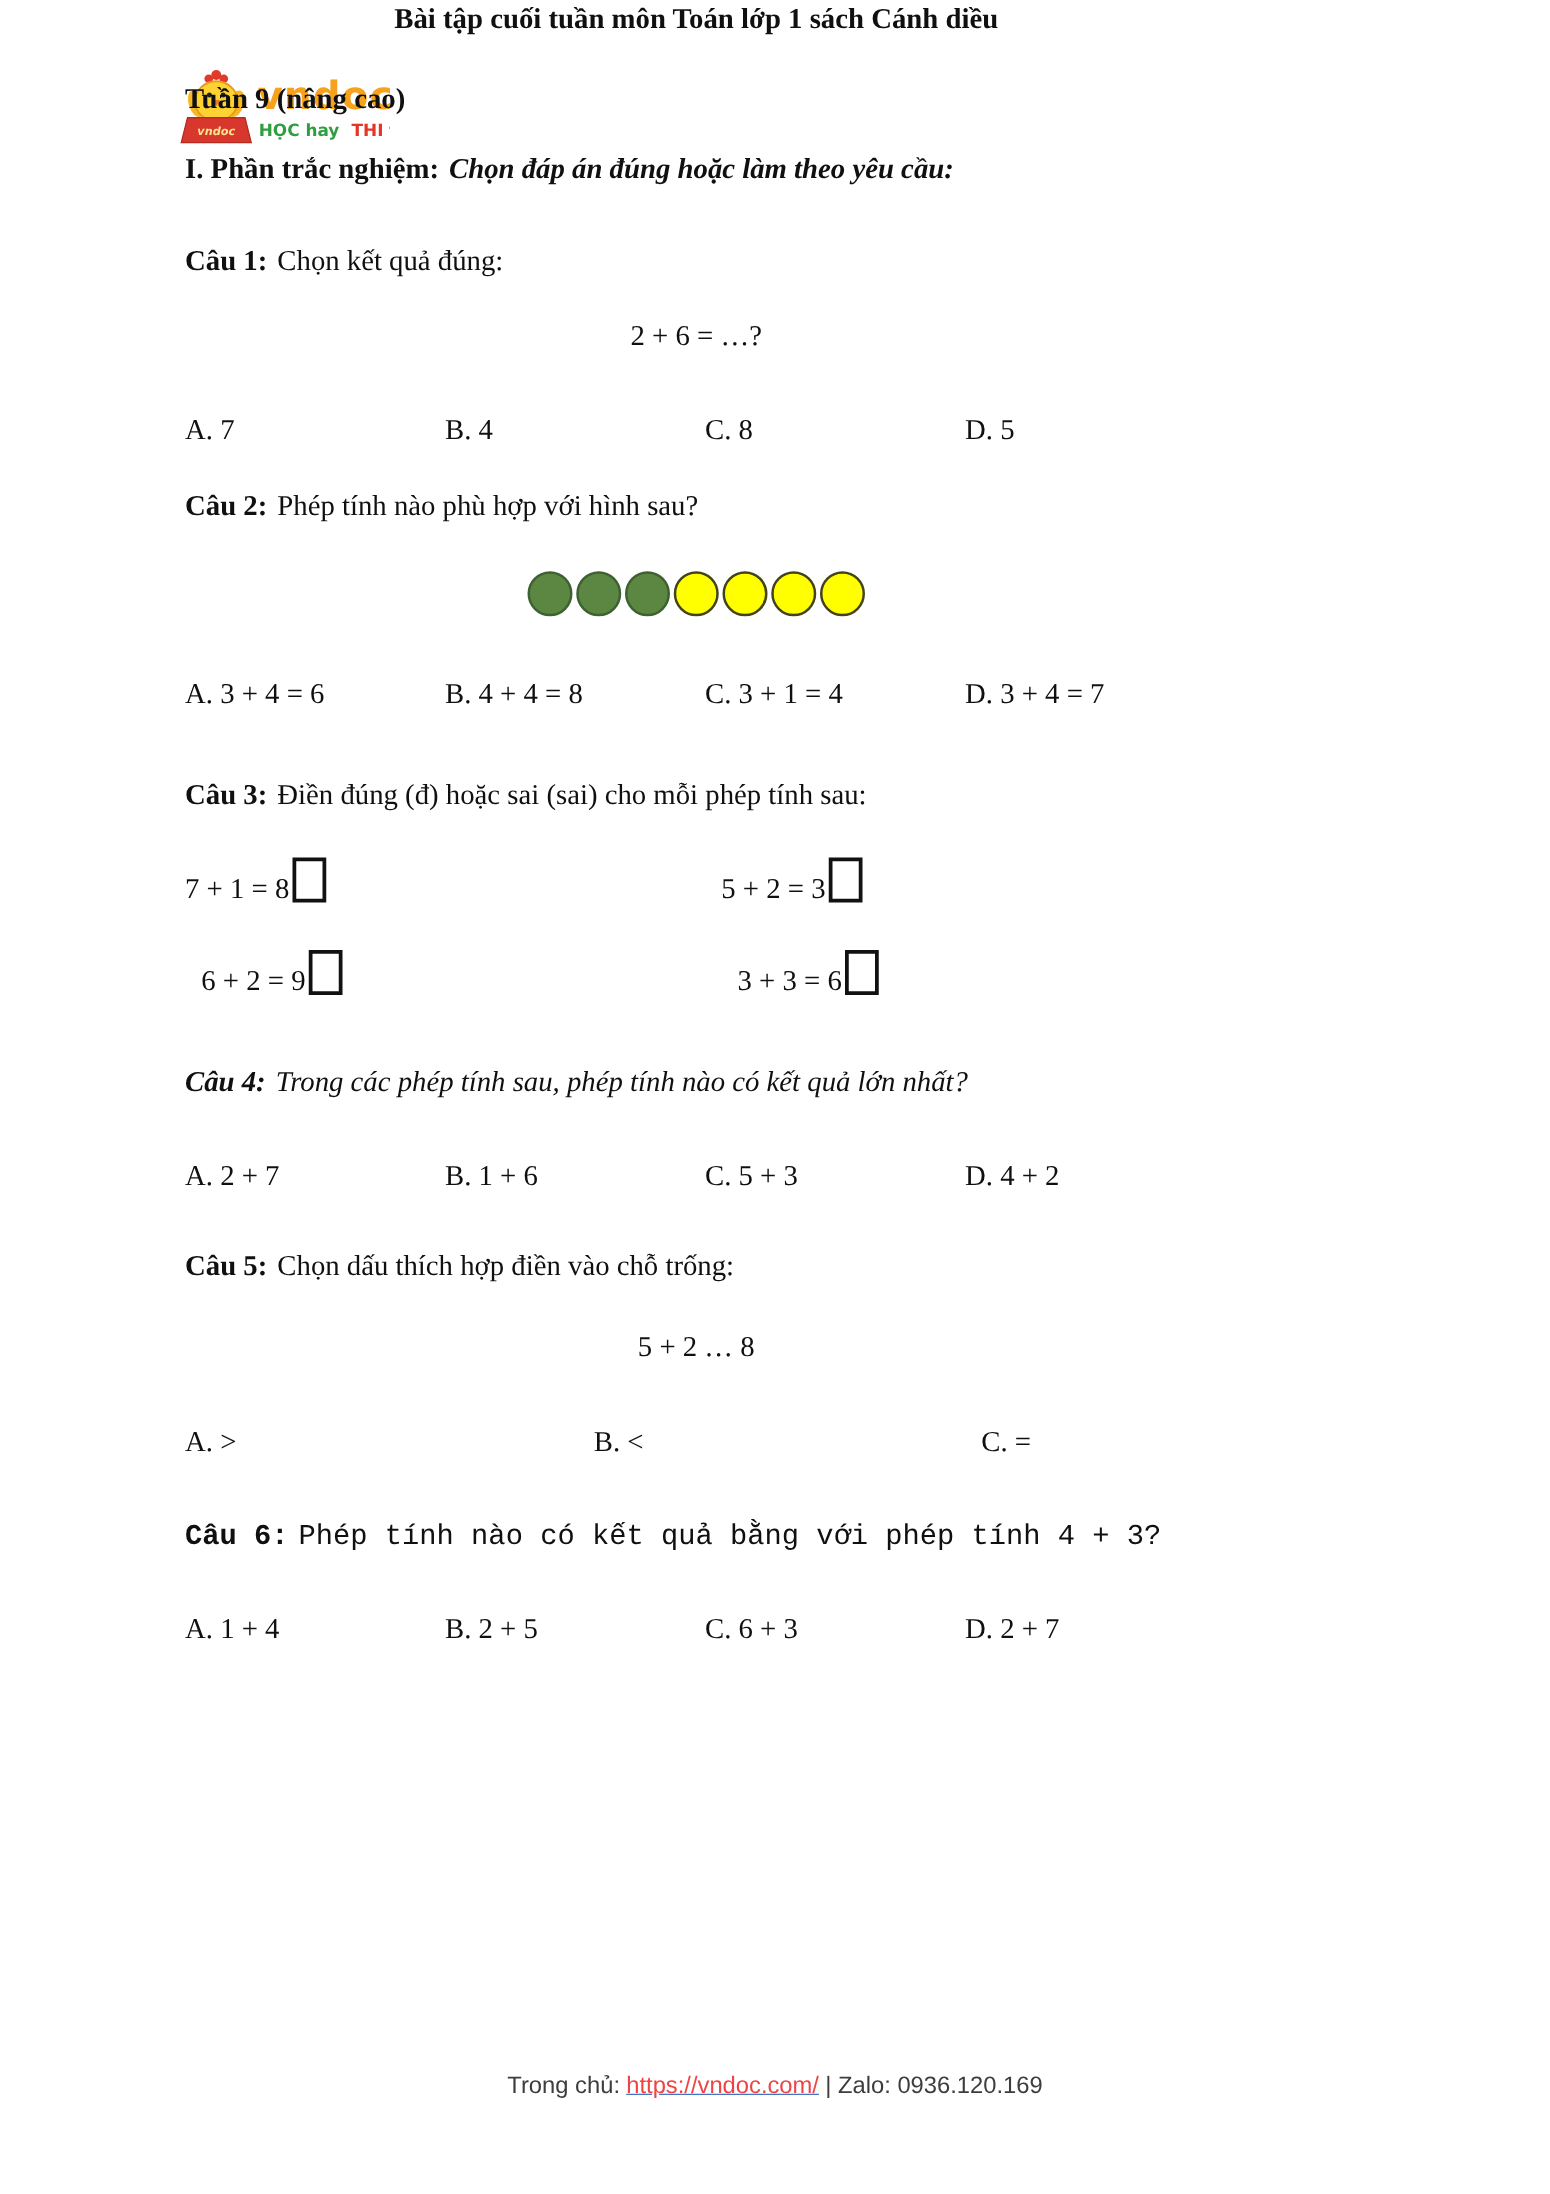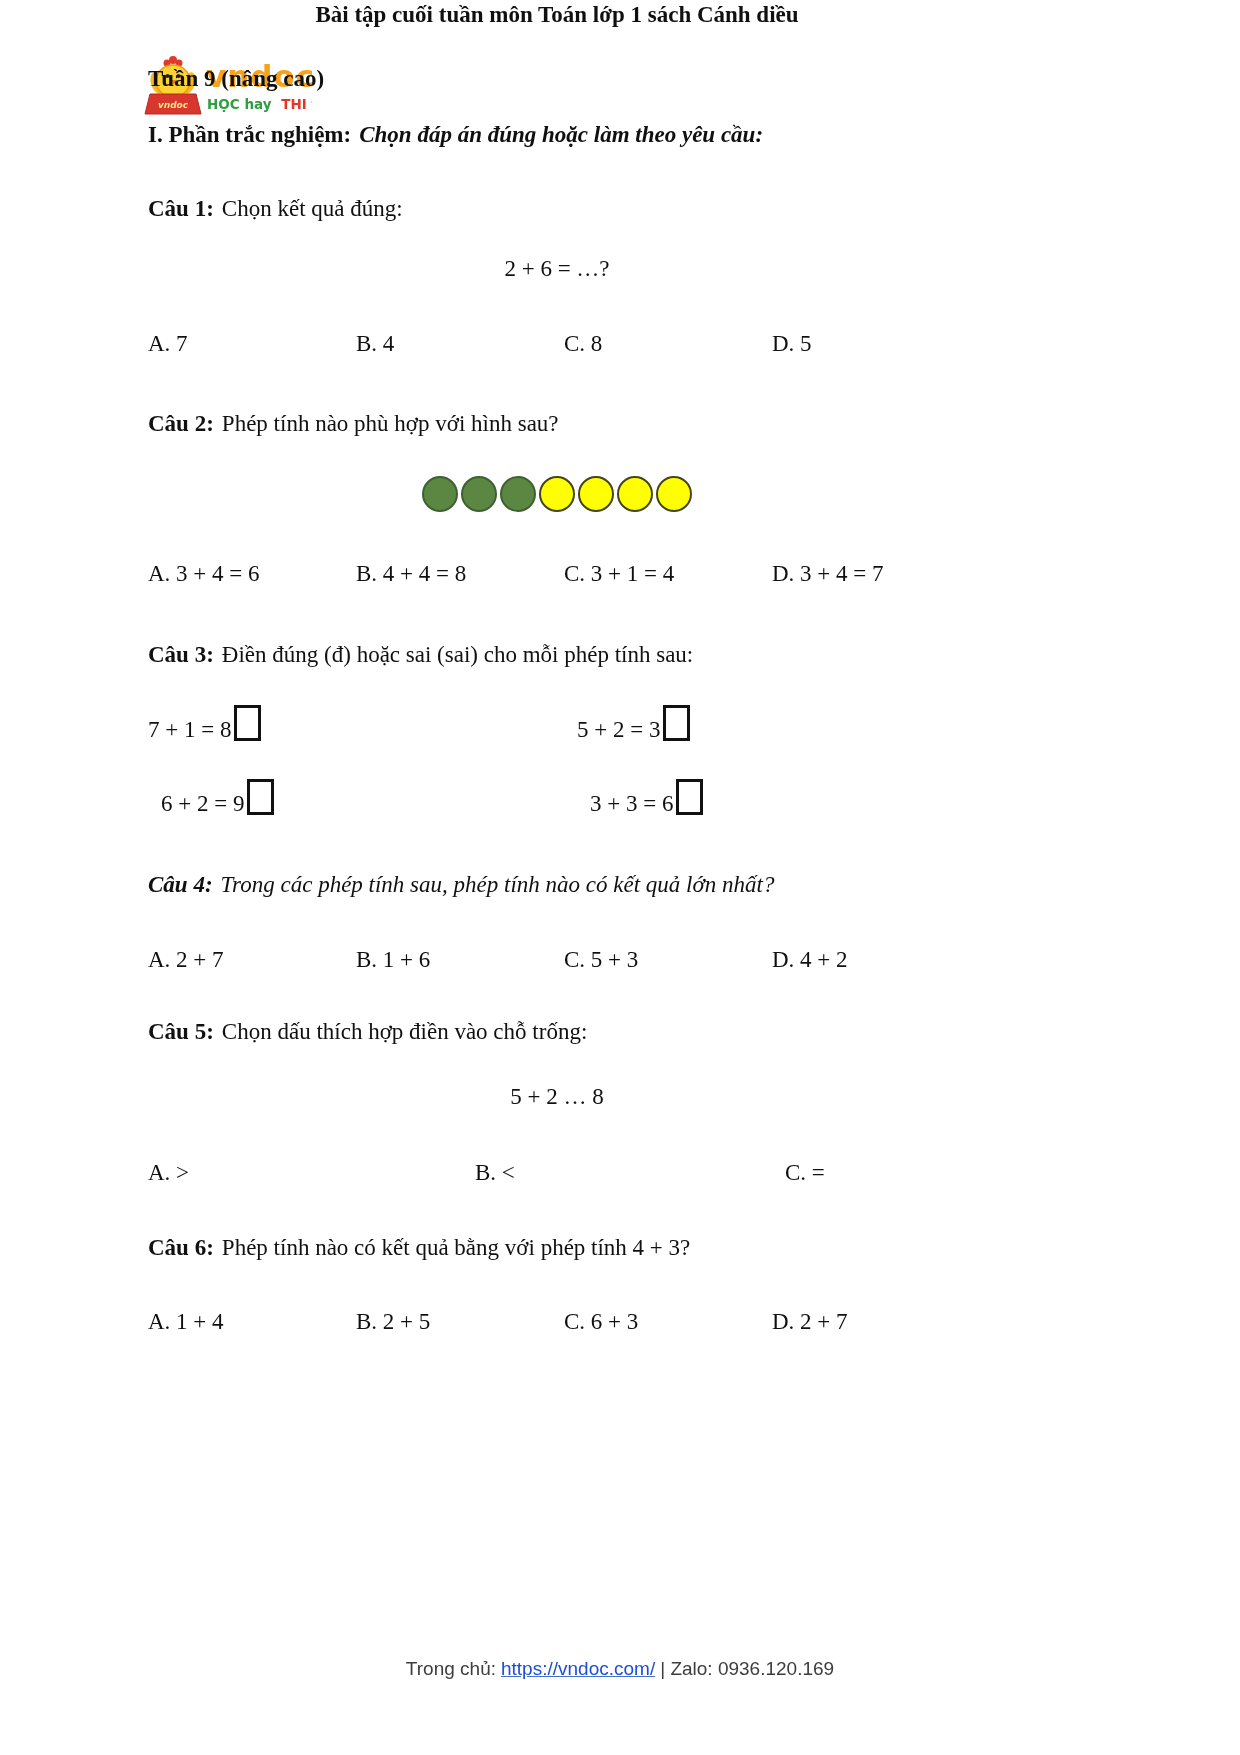--- a/index.html
+++ b/index.html
@@ -28,21 +28,21 @@
   .subtitle   { margin-top: 34px;  font-weight: 700; text-align: left; }
   .section    { margin-top: 26px; }
   .qlabel     { font-weight: 700; margin-right: 0.35em; }
   .q1-line    { margin-top: 44px; }
   .eq1        { margin-top: 30px; }
   .opts-4 {
     display: grid;
     grid-template-columns: repeat(3, 208px) 1fr;
   }
   .opts1      { margin-top: 45px; }
-  .q2-line    { margin-top: 50px; }
+  .q2-line    { margin-top: 31px; }
   .circles-row {
     margin-top: 35px;
     display: flex;
     justify-content: center;
     align-items: center;
     gap: 3px;
     height: 40px;
   }
   .circle {
     width: 36px; height: 36px;
@@ -68,33 +68,33 @@
   }
   .q4-line    { margin-top: 51px; font-style: italic; }
   .opts4      { margin-top: 45px; }
   .q5-line    { margin-top: 42px; }
   .eq5        { margin-top: 35px; }
   .opts-3 {
     display: grid;
     grid-template-columns: 327px 310px 1fr;
   }
   .opts5      { margin-top: 46px; }
-  .q6-line    { margin-top: 45px; }
+  .q6-line    { margin-top: 45px; font-family: Liberation Mono, monospace; }
   .opts6      { margin-top: 44px; }
   .footer {
     position: absolute;
     left: 0; right: 0;
     top: 1658px;
     text-align: center;
     font-family: "Liberation Sans", "DejaVu Sans", sans-serif;
     font-size: 19px;
     color: #3d3d3d;
   }
   .footer a {
-    color: #1d4ed8;
+    color: #ef4444;
     text-decoration: underline;
     text-decoration-color: #4472c4;
     margin: 0 5px;
   }
   .logo-tagline { font-family: "DejaVu Sans", sans-serif; }
 </style>
 </head>
 <body>
 
 <div class="page">

